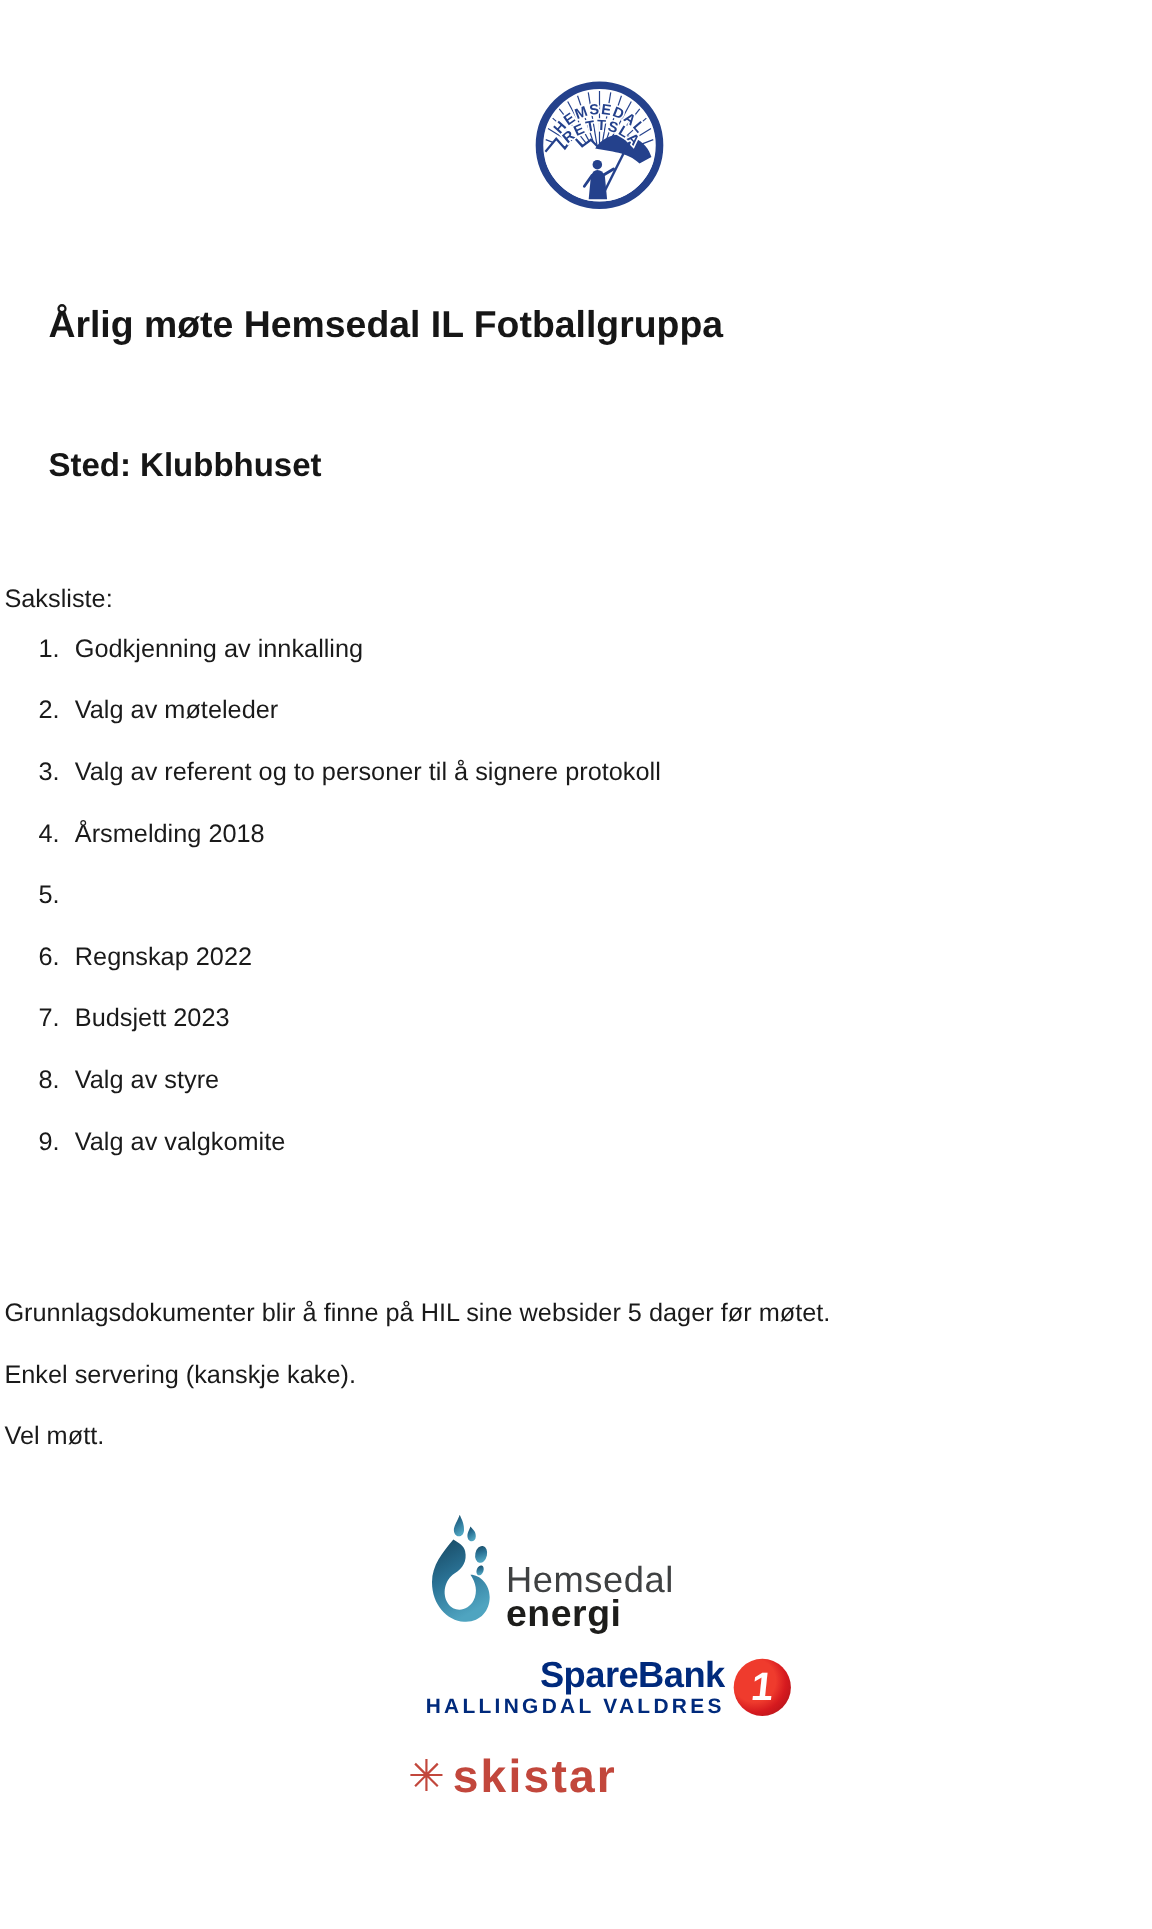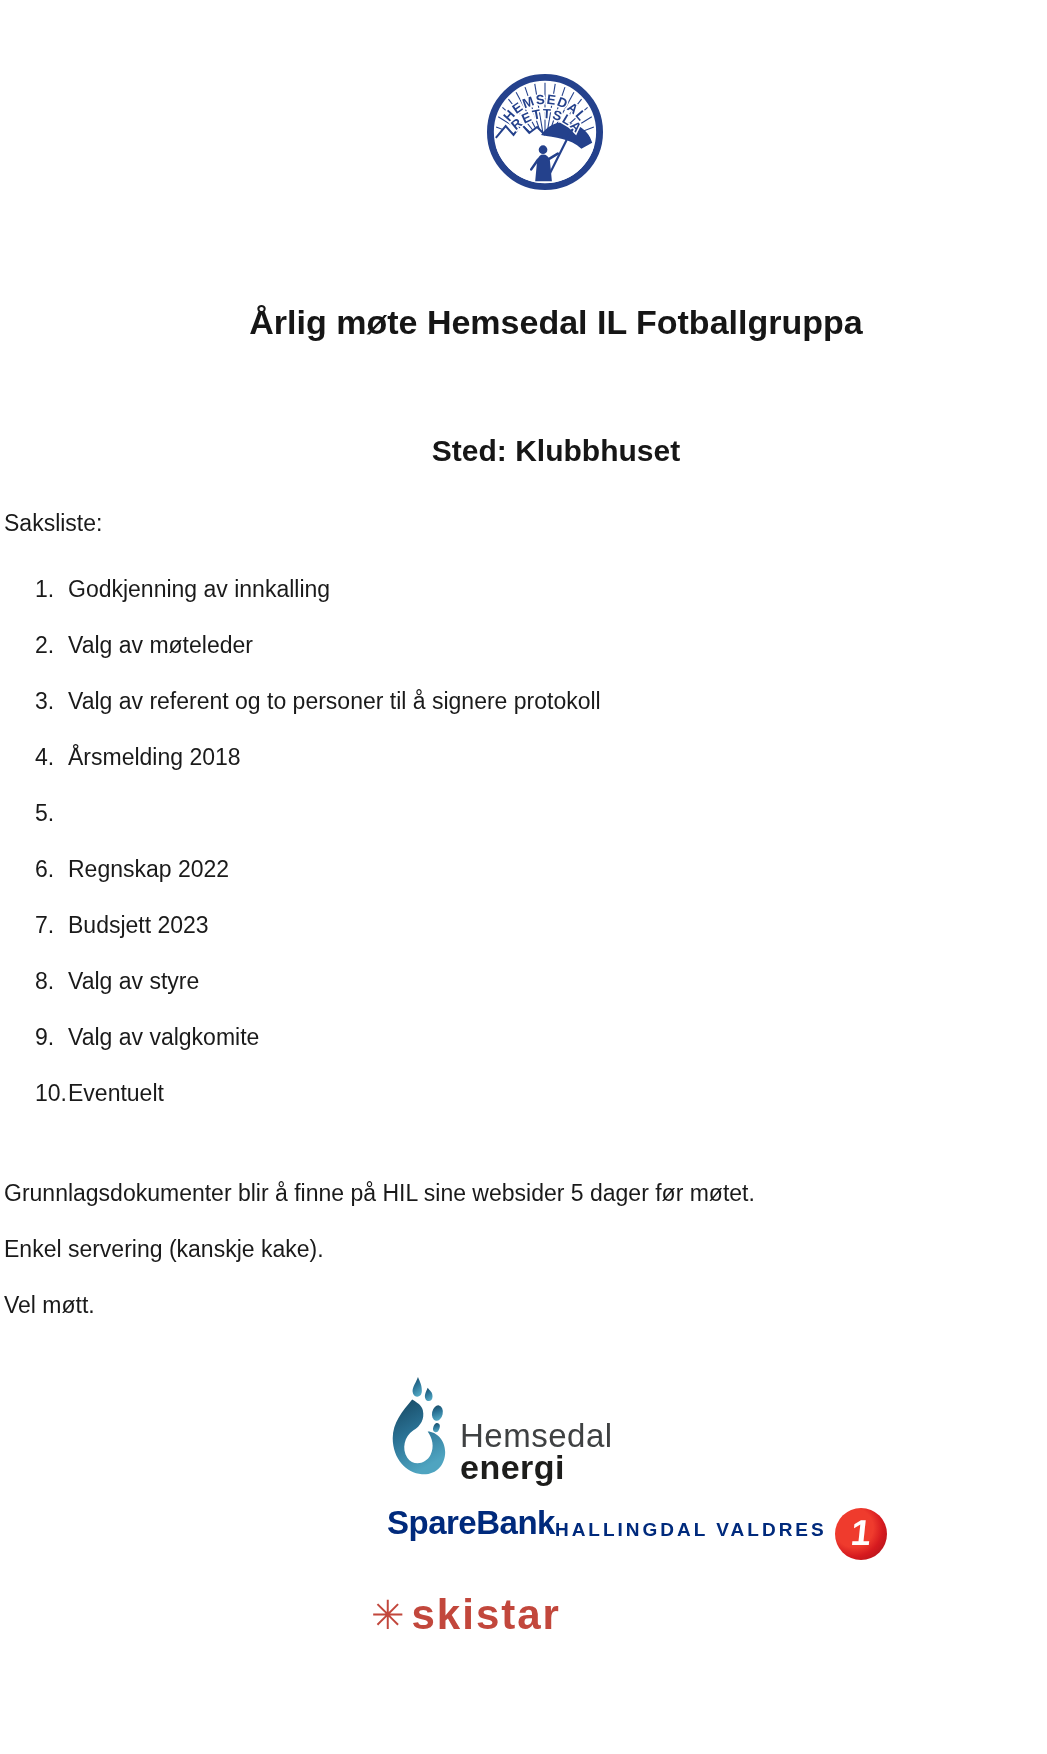--- a/index.html
+++ b/index.html
@@ -10,42 +10,42 @@
     font-family:"Liberation Sans", sans-serif;
     color:#1a1a1a;
     overflow:hidden;
   }
   
   .club-logo{position:absolute;left:486px;top:72px;width:118px;height:120px;}
   .club-logo svg{display:block;width:100%;height:100%;}
   .badge-text{font-family:"Liberation Sans",sans-serif;font-weight:bold;font-size:13.5px;
     letter-spacing:1.1px;fill:#24418c;stroke:#ffffff;stroke-width:3px;paint-order:stroke;}
   
-  .center-line{position:absolute;left:0;width:100%;box-sizing:border-box;padding-left:65px;
-    text-align:center;font-weight:bold;color:#161616;margin-top:27px;}
+  .center-line{position:absolute;left:0;width:100%;box-sizing:border-box;padding-left:44px;
+    text-align:left;font-weight:bold;color:#161616;}
   .doc-title{top:276px;font-size:34px;}
   .doc-time{top:344px;font-size:30px;}
   .doc-place{top:407px;font-size:30px;}
   
-  .agenda-heading{position:absolute;left:4px;top:510px;font-size:23px;}
+  .agenda-heading{position:absolute;left:4px;top:531px;font-size:23px;}
   .agenda-list{position:absolute;left:35px;top:574px;margin:0;padding:0;list-style:none;}
   .agenda-list li{display:flex;margin-bottom:25px;font-size:23px;line-height:31px;}
   .agenda-num{min-width:33px;}
   .note{position:absolute;left:4px;font-size:23px;line-height:30px;}
   .note-1{top:1178px;}
   .note-2{top:1234px;}
   .note-3{top:1290px;}
   
   .sponsor-energi{position:absolute;left:383px;top:1376px;display:flex;}
   .energi-mark{width:68px;height:112px;}
   .energi-words{margin-left:9px;padding-top:43px;line-height:1;}
   .energi-word1{font-size:33px;font-weight:400;color:#3f4142;letter-spacing:0.5px;}
   .energi-word2{font-size:34px;font-weight:bold;color:#1d1d1b;letter-spacing:0.5px;margin-top:-2px;}
   .sponsor-sparebank{position:absolute;left:387px;top:1506px;display:flex;align-items:flex-start;}
-  .sb-col{display:flex;flex-direction:row;align-items:flex-end;}
+  .sb-col{display:flex;flex-direction:column;align-items:flex-end;}
   .sb-word{font-size:33px;font-weight:bold;color:#002a7c;letter-spacing:-0.5px;line-height:1;}
   .sb-sub{font-size:19px;font-weight:bold;color:#002a7c;letter-spacing:3px;margin-top:3px;line-height:1;text-align:right;}
   .sb-one{width:52px;height:52px;margin-left:8px;margin-top:2px;border-radius:50%;
     background:radial-gradient(circle at 36% 38%, #ef3b2d 0 42%, #d61a1f 62%, #9c1117 100%);
     color:#ffffff;font-size:36px;font-weight:bold;display:flex;align-items:center;justify-content:center;
     transform:none;}
   .sb-one span{display:block;transform:skewX(-6deg) translateY(-1px);}
   .sponsor-skistar{position:absolute;left:371px;top:1594px;display:flex;align-items:center;}
   .skistar-flake{font-size:40px;line-height:40px;color:#c2473c;}
   .skistar-word{margin-left:7px;font-size:42px;font-weight:800;color:#c2473c;letter-spacing:2px;line-height:1;}
@@ -136,24 +136,20 @@
       <span>Budsjett 2023</span>
       </li>
     <li>
       <span class="agenda-num">8.</span>
       <span>Valg av styre</span>
       </li>
     <li>
       <span class="agenda-num">9.</span>
       <span>Valg av valgkomite</span>
       </li>
-    <li>
-      <span class="agenda-num">10.</span>
-      <span>Eventuelt</span>
-      </li>
   </ol>
 
   <div class="note note-1">Grunnlagsdokumenter blir å finne på HIL sine websider 5 dager før møtet.</div>
   <div class="note note-2">Enkel servering (kanskje kake).</div>
   <div class="note note-3">Vel møtt.</div>
 
   <div class="sponsor-energi">
     <svg class="energi-mark" viewBox="0 0 70 115">
       <defs>
         <linearGradient id="egrad" x1="0" y1="0" x2="0.4" y2="1">

